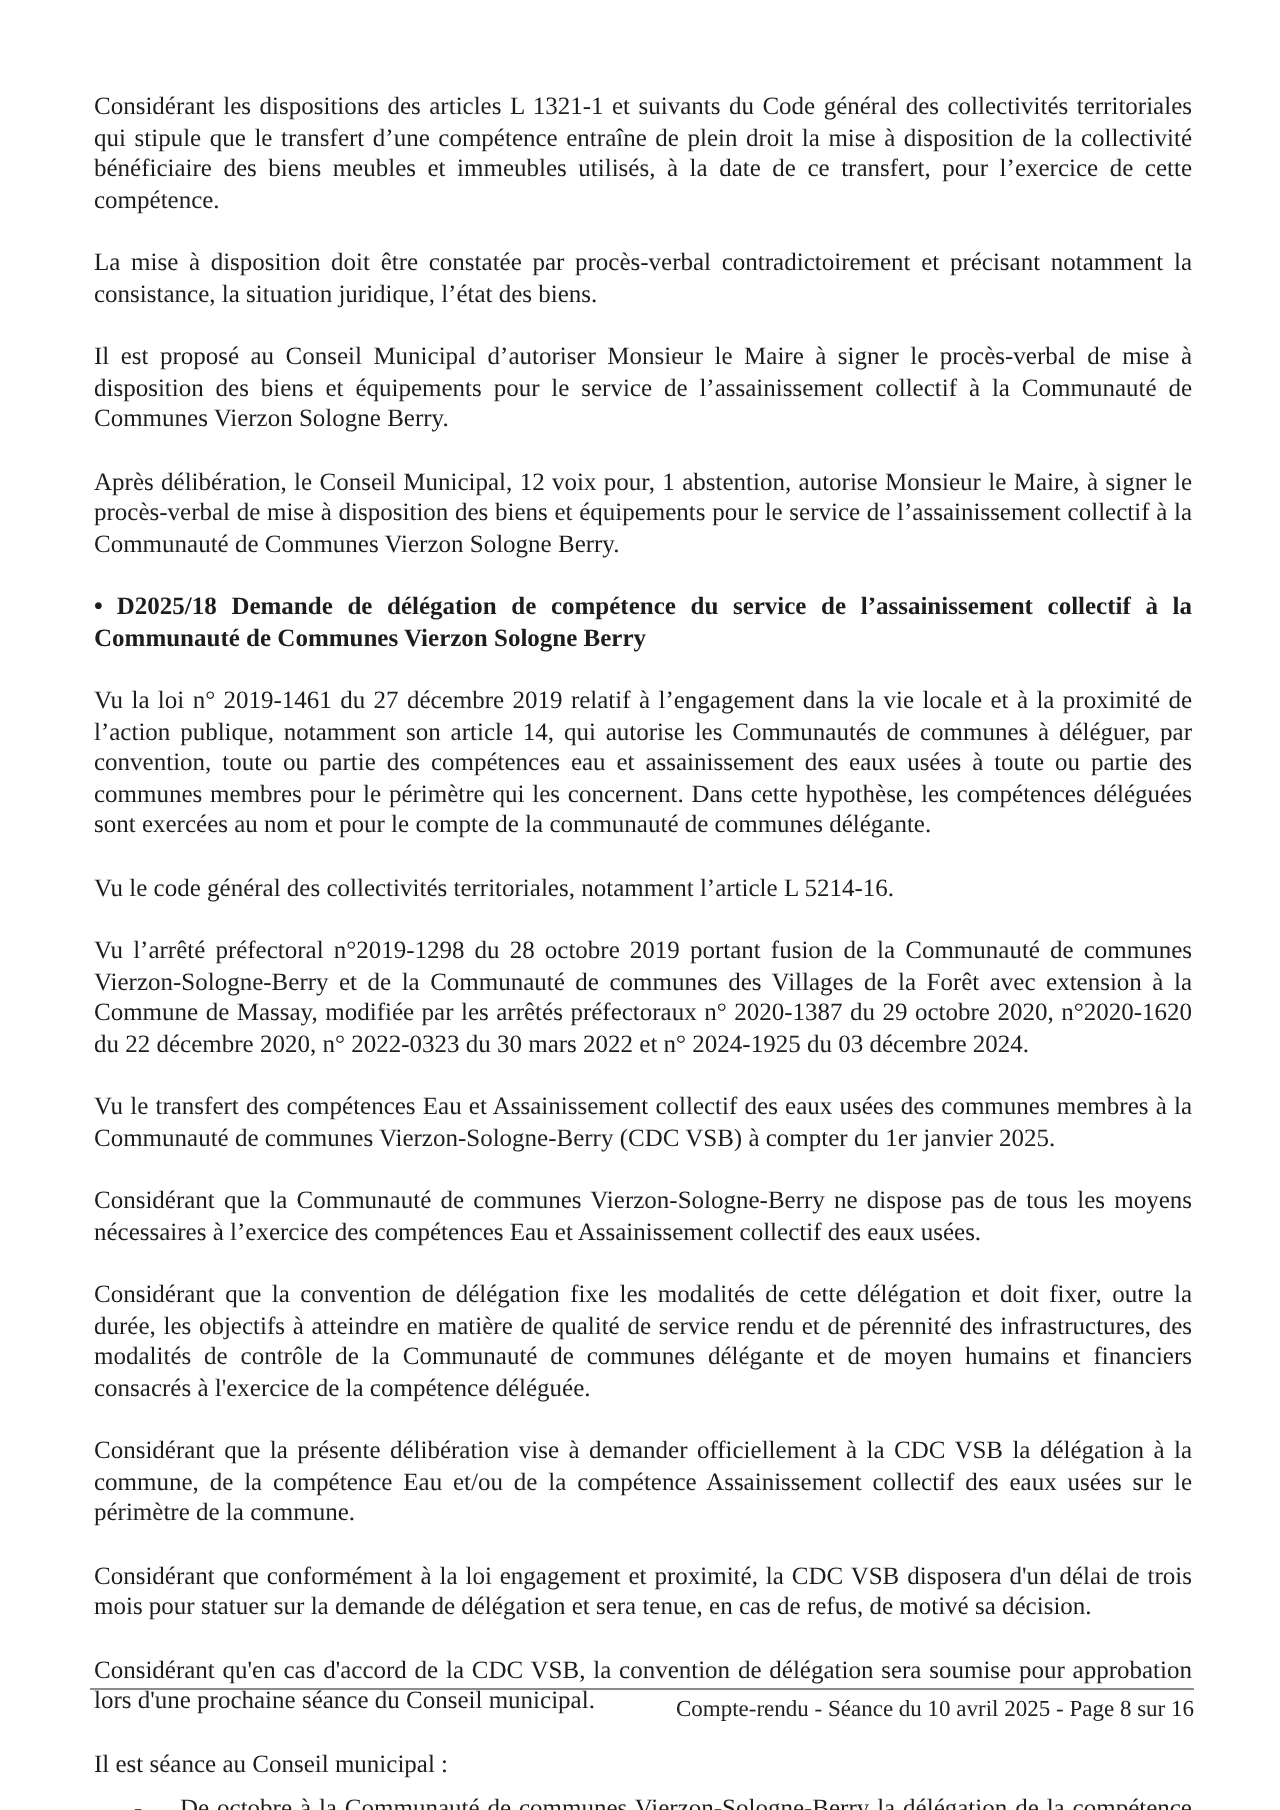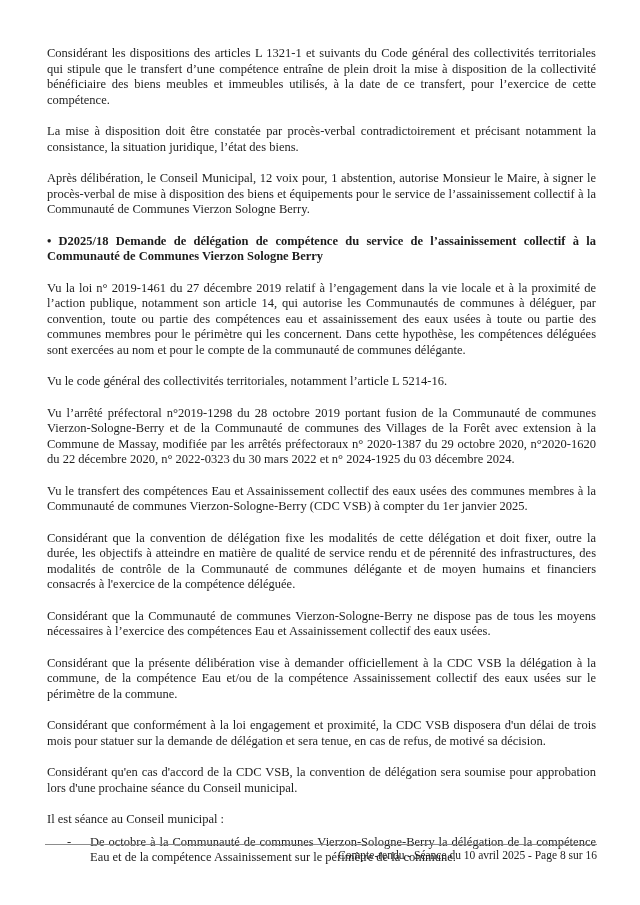--- a/index.html
+++ b/index.html
@@ -70,32 +70,33 @@
   }
 </style>
 </head>
 <body>
 
 <div class="page">
   <div class="content">
 
     <p class="para">Considérant les dispositions des articles L 1321-1 et suivants du Code général des collectivités territoriales qui stipule que le transfert d’une compétence entraîne de plein droit la mise à disposition de la collectivité bénéficiaire des biens meubles et immeubles utilisés, à la date de ce transfert, pour l’exercice de cette compétence.</p>
     <p class="para">La mise à disposition doit être constatée par procès-verbal contradictoirement et précisant notamment la consistance, la situation juridique, l’état des biens.</p>
+    <p class="para">Il est proposé au Conseil Municipal d’autoriser Monsieur le Maire à signer le procès-verbal de mise à disposition des biens et équipements pour le service de l’assainissement collectif à la Communauté de Communes Vierzon Sologne Berry.</p>
     <p class="para">Après délibération, le Conseil Municipal, 12 voix pour, 1 abstention, autorise Monsieur le Maire, à signer le procès-verbal de mise à disposition des biens et équipements pour le service de l’assainissement collectif à la Communauté de Communes Vierzon Sologne Berry.</p>
 
     <p class="para heading">
       <span class="bullet">•</span><span>D2025/18 Demande de délégation de compétence du service de l’assainissement collectif à la Communauté de Communes Vierzon Sologne Berry</span>
     </p>
 
     <p class="para">Vu la loi n° 2019-1461 du 27 décembre 2019 relatif à l’engagement dans la vie locale et à la proximité de l’action publique, notamment son article 14, qui autorise les Communautés de communes à déléguer, par convention, toute ou partie des compétences eau et assainissement des eaux usées à toute ou partie des communes membres pour le périmètre qui les concernent. Dans cette hypothèse, les compétences déléguées sont exercées au nom et pour le compte de la communauté de communes délégante.</p>
     <p class="para">Vu le code général des collectivités territoriales, notamment l’article L 5214-16.</p>
     <p class="para">Vu l’arrêté préfectoral n°2019-1298 du 28 octobre 2019 portant fusion de la Communauté de communes Vierzon-Sologne-Berry et de la Communauté de communes des Villages de la Forêt avec extension à la Commune de Massay, modifiée par les arrêtés préfectoraux n° 2020-1387 du 29 octobre 2020, n°2020-1620 du 22 décembre 2020, n° 2022-0323 du 30 mars 2022 et n° 2024-1925 du 03 décembre 2024.</p>
     <p class="para">Vu le transfert des compétences Eau et Assainissement collectif des eaux usées des communes membres à la Communauté de communes Vierzon-Sologne-Berry (CDC VSB) à compter du 1er janvier 2025.</p>
+    <p class="para">Considérant que la Communauté de communes Vierzon-Sologne-Berry ne dispose pas de tous les moyens nécessaires à l’exercice des compétences Eau et Assainissement collectif des eaux usées.</p>
     <p class="para">Considérant que la convention de délégation fixe les modalités de cette délégation et doit fixer, outre la durée, les objectifs à atteindre en matière de qualité de service rendu et de pérennité des infrastructures, des modalités de contrôle de la Communauté de communes délégante et de moyen humains et financiers consacrés à l'exercice de la compétence déléguée.</p>
-    <p class="para">Considérant que la Communauté de communes Vierzon-Sologne-Berry ne dispose pas de tous les moyens nécessaires à l’exercice des compétences Eau et Assainissement collectif des eaux usées.</p>
     <p class="para">Considérant que la présente délibération vise à demander officiellement à la CDC VSB la délégation à la commune, de la compétence Eau et/ou de la compétence Assainissement collectif des eaux usées sur le périmètre de la commune.</p>
     <p class="para">Considérant que conformément à la loi engagement et proximité, la CDC VSB disposera d'un délai de trois mois pour statuer sur la demande de délégation et sera tenue, en cas de refus, de motivé sa décision.</p>
     <p class="para">Considérant qu'en cas d'accord de la CDC VSB, la convention de délégation sera soumise pour approbation lors d'une prochaine séance du Conseil municipal.</p>
 
     <p class="para">Il est séance au Conseil municipal :</p>
 
     <div class="proposal-list">
       <div class="list-item">
         <span class="marker">-</span>
         <span class="item-text">De octobre à la Communauté de communes Vierzon-Sologne-Berry la délégation de la compétence Eau et de la compétence Assainissement sur le périmètre de la commune.</span>

